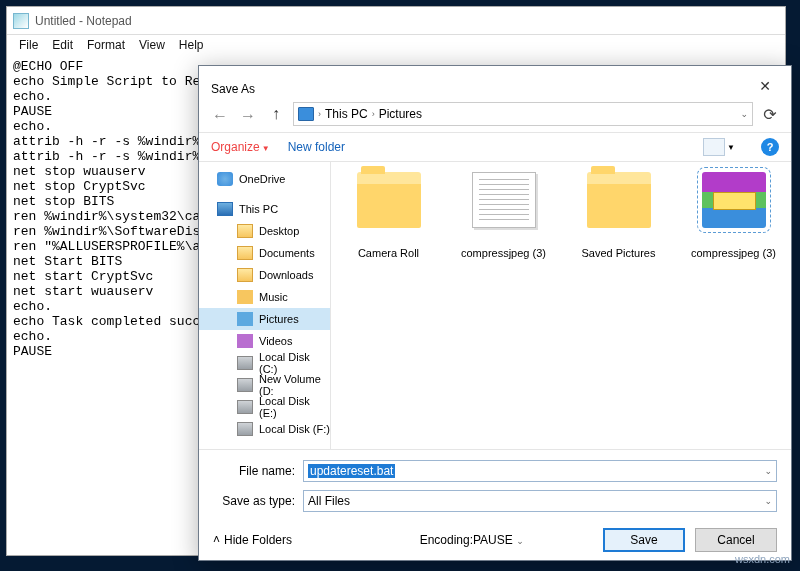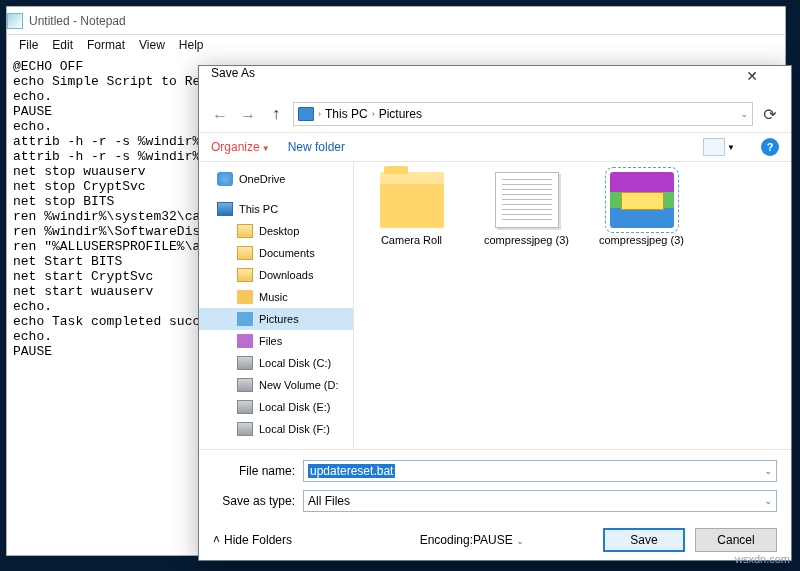--- a/index.html
+++ b/index.html
@@ -1,28 +1,28 @@
 <!DOCTYPE html>
 <html><head>
 <meta charset="utf-8">
 <style>
 * { box-sizing: border-box; margin: 0; padding: 0; font-family: "Segoe UI", Tahoma, sans-serif; }
 body { background: #051a33; width: 800px; height: 571px; overflow: hidden; position: relative; }
 
 
 .notepad { position: absolute; left: 6px; top: 6px; width: 780px; height: 550px; background: #fff; border: 1px solid #aaa; }
-.np-title { height: 28px; background: #fff; border-bottom: 1px solid #ddd; display: flex; align-items: center; font-size: 12px; color: #555; }
+.np-title { height: 28px; background: #fff; border-bottom: 1px solid #ddd; display: flex; align-items: center; padding-left: 6px; font-size: 12px; color: #555; }
 .np-title-icon { width: 16px; height: 16px; margin-right: 6px; background: linear-gradient(135deg,#9cd8e6,#fff); border: 1px solid #78b7d0; }
 .np-menu { height: 20px; display: flex; gap: 14px; padding-left: 12px; font-size: 12px; color: #111; align-items: center; }
 .np-menu span { cursor: default; }
 .np-body { padding: 4px 6px; font-family: Consolas, "Courier New", monospace; font-size: 13px; line-height: 15px; white-space: pre; color: #000; }
 
 
 .saveas { position: absolute; left: 198px; top: 65px; width: 594px; height: 496px; background: #fff; border: 1px solid #6f7b8a; box-shadow: 0 4px 24px rgba(0,0,0,.3); display: flex; flex-direction: column; }
-.sa-title { height: 30px; display: flex; align-items: flex-start; justify-content: space-between; padding: 0 25px 0 12px; font-size: 12px; }
+.sa-title { height: 30px; display: flex; align-items: flex-end; justify-content: space-between; padding: 0 12px 0 12px; font-size: 12px; }
 .sa-close { font-family: Arial; font-size: 14px; color: #333; padding: 2px 8px; }
 
 .sa-nav { height: 36px; display: flex; align-items: center; padding: 0 10px; gap: 6px; }
 .navbtn { width: 22px; height: 22px; display: flex; align-items: center; justify-content: center; color: #888; }
 .navbtn.active { color: #333; }
 .sa-crumb { flex: 1; height: 24px; border: 1px solid #ccc; display: flex; align-items: center; padding: 0 4px; gap: 4px; font-size: 12px; }
 .crumb-icon { width: 16px; height: 14px; background: #3a8edc; border: 1px solid #2766a7; border-radius: 1px; }
 .crumb-sep { color: #666; font-size: 9px; }
 .crumb-drop { margin-left: auto; color: #666; font-size: 9px; }
 .refresh { width: 22px; height: 22px; display: flex; align-items: center; justify-content: center; color: #444; }
@@ -45,21 +45,21 @@
 .ticon { width: 16px; height: 14px; flex-shrink: 0; }
 .ic-cloud { background: radial-gradient(circle,#6fb2e6,#3a8edc); border-radius: 3px; }
 .ic-pc { background: linear-gradient(#6eb0e0,#2a6fb5); border: 1px solid #2a6fb5; }
 .ic-folder { background: linear-gradient(#ffe9a3,#f7c65f); border: 1px solid #d9a33c; }
 .ic-music { background: #f7c65f; }
 .ic-pic { background: #5da9e0; }
 .ic-vid { background: #b96ed0; }
 .ic-disk { background: linear-gradient(#cfd3d7,#9aa0a6); border: 1px solid #888; }
 
 .files { flex: 1; padding: 10px; display: flex; gap: 20px; align-items: flex-start; }
-.fitem { width: 95px; display: flex; flex-direction: column; align-items: center; gap: 6px; font-size: 11px; text-align: center; }
+.fitem { width: 95px; display: flex; flex-direction: column; align-items: center; gap: 19px; font-size: 11px; text-align: center; }
 .fitem.selected .ficon { outline: 1px dashed #5a9bd5; outline-offset: 4px; }
 .ficon { width: 64px; height: 56px; }
 .ficon.folder { background: linear-gradient(#ffe69b 0 22%, #ffd66b 22% 100%); border-radius: 3px 3px 2px 2px; position: relative; }
 .ficon.folder::before { content: ""; position: absolute; top: -6px; left: 4px; width: 24px; height: 8px; background: #ffd66b; border-radius: 2px 2px 0 0; }
 .ficon.doc { background: #fff; border: 1px solid #bbb; box-shadow: 2px 2px 0 #ddd; position: relative; }
 .ficon.doc::after { content: ""; position: absolute; inset: 6px; background: repeating-linear-gradient(#bbb 0 1px, transparent 1px 5px); }
 .ficon.rar { background: linear-gradient(#b23cc9 0 35%, #5ec25e 35% 65%, #3a8edc 65% 100%); border-radius: 3px; position: relative; }
 .ficon.rar::after { content: ""; position: absolute; top: 36%; left: 18%; width: 64%; height: 28%; background: #ffe36b; border: 1px solid #c59a1a; }
 
 .sa-bottom { border-top: 1px solid #e5e5e5; padding: 10px 14px 8px; }
@@ -173,21 +173,21 @@
       <div class="tree-item sub">
           <span class="ticon ic-music"></span>
           <span>Music</span>
         </div>
       <div class="tree-item sub selected">
           <span class="ticon ic-pic"></span>
           <span>Pictures</span>
         </div>
       <div class="tree-item sub">
           <span class="ticon ic-vid"></span>
-          <span>Files</span>
+          <span>Videos</span>
         </div>
       <div class="tree-item sub">
           <span class="ticon ic-disk"></span>
           <span>Local Disk (C:)</span>
         </div>
       <div class="tree-item sub">
           <span class="ticon ic-disk"></span>
           <span>New Volume (D:</span>
         </div>
       <div class="tree-item sub">
@@ -201,20 +201,24 @@
     </div>
 
     <div class="files">
       <div class="fitem">
         <div class="ficon folder"></div>
         <span>Camera Roll</span>
       </div>
       <div class="fitem">
         <div class="ficon doc"></div>
         <span>compressjpeg (3)</span>
+      </div>
+      <div class="fitem">
+        <div class="ficon folder"></div>
+        <span>Saved Pictures</span>
       </div>
       <div class="fitem selected">
         <div class="ficon rar"></div>
         <span>compressjpeg (3)</span>
       </div>
     </div>
   </div>
 
   <div class="sa-bottom">
     <div class="frow">

